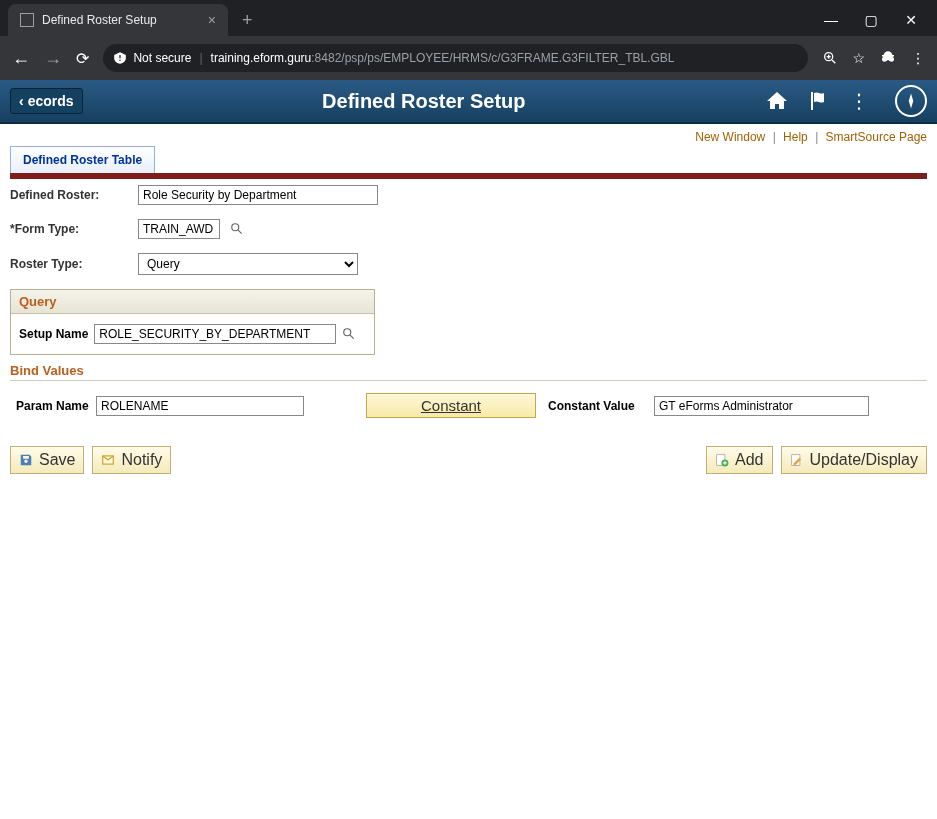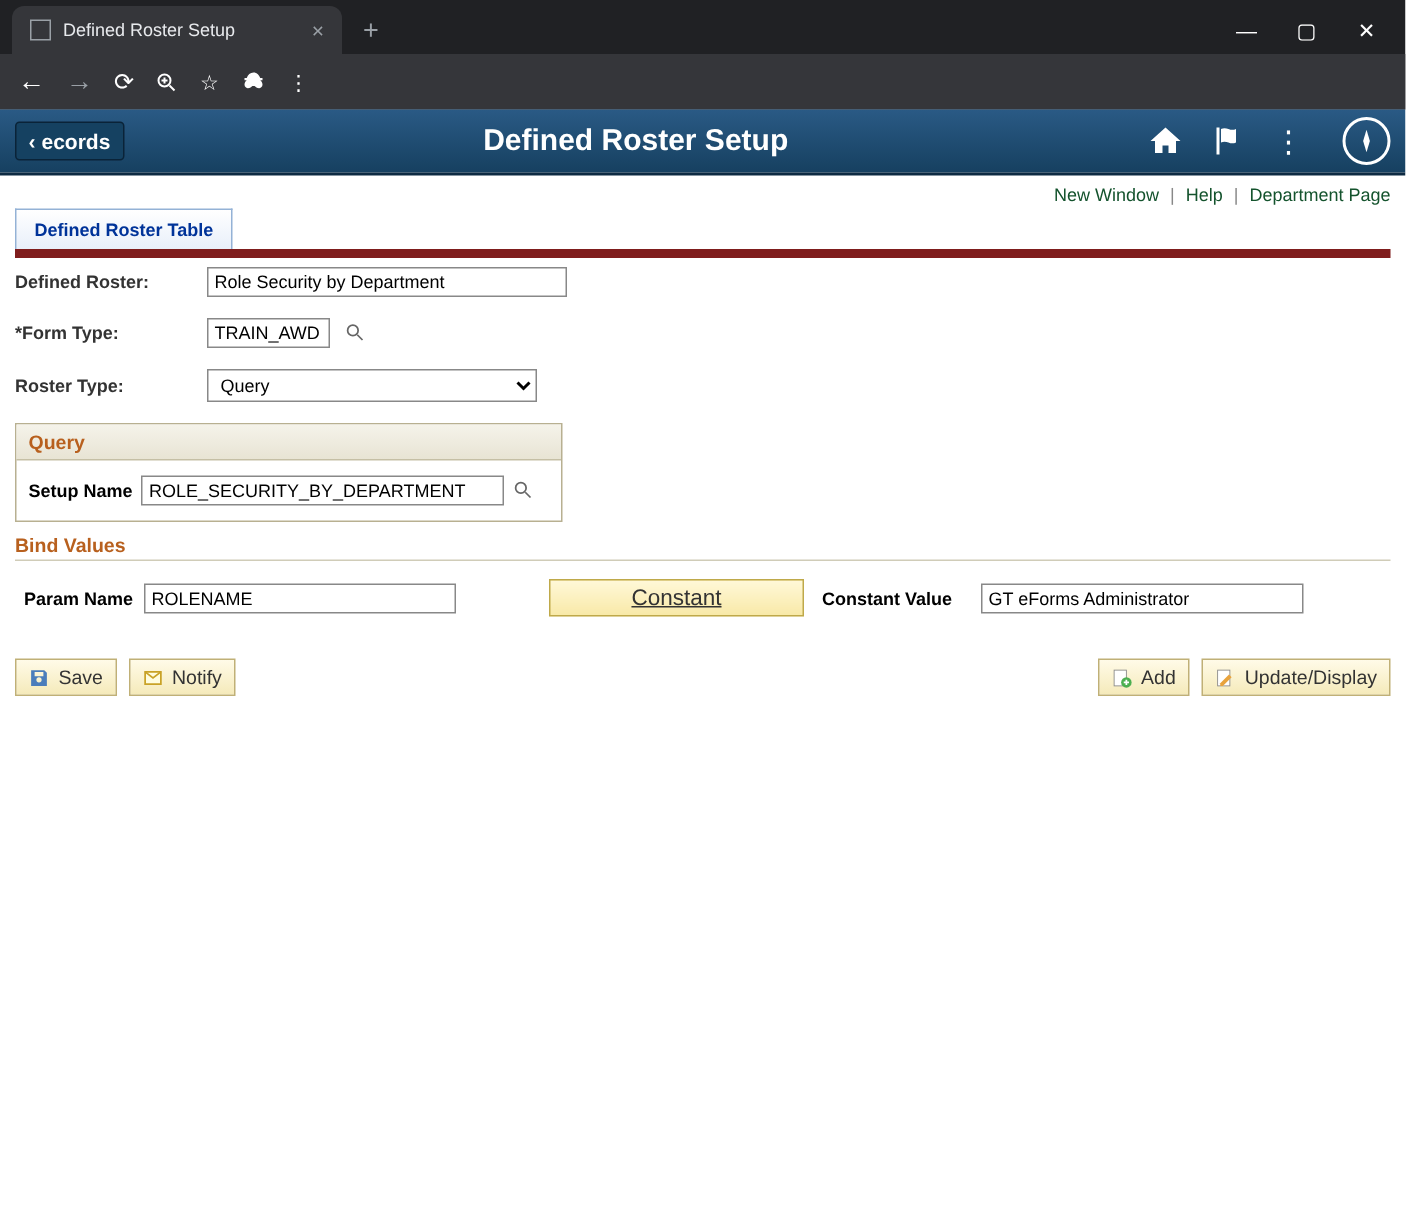--- a/index.html
+++ b/index.html
@@ -29,21 +29,21 @@
     .app-header { background: linear-gradient(#2a5a85, #164060); height: 44px; display: flex; align-items: center; padding: 0 10px; color: #fff; border-bottom: 2px solid #0d2a42; }
     .back-btn { background: #154161; border: 1px solid #0a2338; padding: 4px 8px; border-radius: 3px; display: flex; align-items: center; gap: 4px; cursor:pointer; font-size: 14px; color:#fff; font-weight:bold;}
     .back-btn .chev { font-size: 14px; }
     .page-title { flex: 1; text-align: center; font-size: 20px; font-weight: bold; }
     .hdr-icons { display: flex; gap: 18px; align-items: center; }
     .hdr-icon { color:#fff; cursor:pointer; }
     .compass { width: 32px; height: 32px; border: 2px solid #fff; border-radius: 50%; display: flex; align-items: center; justify-content: center; margin-left:8px;}
     
     
     .links-row { text-align: right; padding: 6px 10px 2px; font-size: 12px; }
-    .links-row a { color: #14532d; text-decoration: none; cursor:pointer; }
+    .links-row a { color: #a16207; text-decoration: none; cursor:pointer; }
     .links-row .sep { color: #888; margin: 0 4px; }
     
     
     .content { padding: 0 10px 12px; }
     .tab-strip { border-bottom: 6px solid #7f1d1d; margin-bottom: 6px; }
     .component-tab { display: inline-block; background: linear-gradient(#fff, #e8effa); border: 1px solid #94b2d6; border-bottom: none; padding: 6px 12px; font-size: 12px; color: #003399; font-weight: bold; }
     
     .field-row { display: flex; align-items: center; margin-bottom: 14px; gap: 10px; }
     .field-label { width: 118px; font-weight: bold; font-size: 12px; color: #333; }
     .text-input { border: 1px solid #888; padding: 2px 4px; font-size: 12px; height: 20px; }
@@ -57,21 +57,21 @@
     
     .section-header { color: #b8601e; font-weight: bold; font-size: 13px; padding: 4px 0 2px; border-bottom: 1px solid #d0ccb8; }
     .bind-table { width: 100%; border-collapse: collapse; }
     .bind-table td { border-bottom: 1px solid #e0dccb; padding: 12px 6px; vertical-align: middle; }
     .bind-table tr:last-child td { border-bottom: none; }
     .btn-yellow { background: linear-gradient(#fff8d8, #f8e9a8); border: 1px solid #bfa94a; padding: 3px 8px; font-size: 15px; min-width: 170px; cursor:pointer; color:#333;text-decoration:underline; }
     .lbl-small { font-weight: bold; font-size:12px; }
     
     .action-row { display: flex; margin-top: 16px; gap: 8px; }
     .action-row .spacer { flex: 1; }
-    .action-btn { background: linear-gradient(#fffbe8, #f5eaba); border: 1px solid #c0b076; padding: 4px 8px; display: flex; align-items: center; gap: 6px; font-size: 13px; cursor:pointer; color:#333; }
+    .action-btn { background: linear-gradient(#fffbe8, #f5eaba); border: 1px solid #c0b076; padding: 4px 8px; display: flex; align-items: center; gap: 6px; font-size: 16px; cursor:pointer; color:#333; }
     .icon-box { width:14px; height:14px; display:inline-flex; align-items:center; justify-content:center;}
     
     svg { display:block; }
   </style>
 </head>
 <body>
 
 <div class="browser-chrome">
   <div class="tab-row">
     <div class="browser-tab">
@@ -83,20 +83,32 @@
     <div class="win-controls">
       <span class="win-btn">—</span>
       <span class="win-btn">▢</span>
       <span class="win-btn">✕</span>
     </div>
   </div>
   <div class="addr-bar">
     <span class="nav-arrow active">←</span>
     <span class="nav-arrow">→</span>
     <span class="reload-icon">⟳</span>
+    <div class="url-wrap">
+      <span class="secure">
+        <svg width="14" height="14" viewBox="0 0 24 24">
+            <path fill="#fff" d="M12 2L2 7v5c0 5 4 9 10 10 6-1 10-5 10-10V7l-10-5zm-1 13h2v2h-2v-2zm0-8h2v6h-2V7z"></path>
+          </svg>
+        <span>Not secure</span>
+      </span>
+      <span class="divider">|</span>
+      <span>
+        <span class="url-host">training.eform.guru</span><span class="url-path">:8482</span><span class="url-path">/psp/ps/EMPLOYEE/HRMS/c/G3FRAME.G3FILTER_TBL.GBL</span>
+      </span>
+    </div>
     <span class="addr-icon">
       <svg width="16" height="16" viewBox="0 0 24 24">
           <circle cx="10" cy="10" r="6" stroke="#fff" stroke-width="2" fill="none"></circle>
           <line x1="15" y1="15" x2="20" y2="20" stroke="#fff" stroke-width="2"></line>
           <line x1="7" y1="10" x2="13" y2="10" stroke="#fff" stroke-width="2"></line>
           <line x1="10" y1="7" x2="10" y2="13" stroke="#fff" stroke-width="2"></line>
         </svg>
     </span>
     <span class="addr-icon">☆</span>
     <span class="addr-icon">
@@ -132,21 +144,21 @@
         </svg>
     </span>
   </div>
 </div>
 
 <div class="links-row">
   <a>New Window</a>
   <span class="sep">|</span>
   <a>Help</a>
   <span class="sep">|</span>
-  <a>Department Page</a>
+  <a>SmartSource Page</a>
 </div>
 
 <div class="content">
   <div class="tab-strip">
     <span class="component-tab">Defined Roster Table</span>
   </div>
 
   <div class="field-row">
     <span class="field-label">Defined Roster:</span>
     <input class="text-input" style="width: 240px;" value="Role Security by Department">

